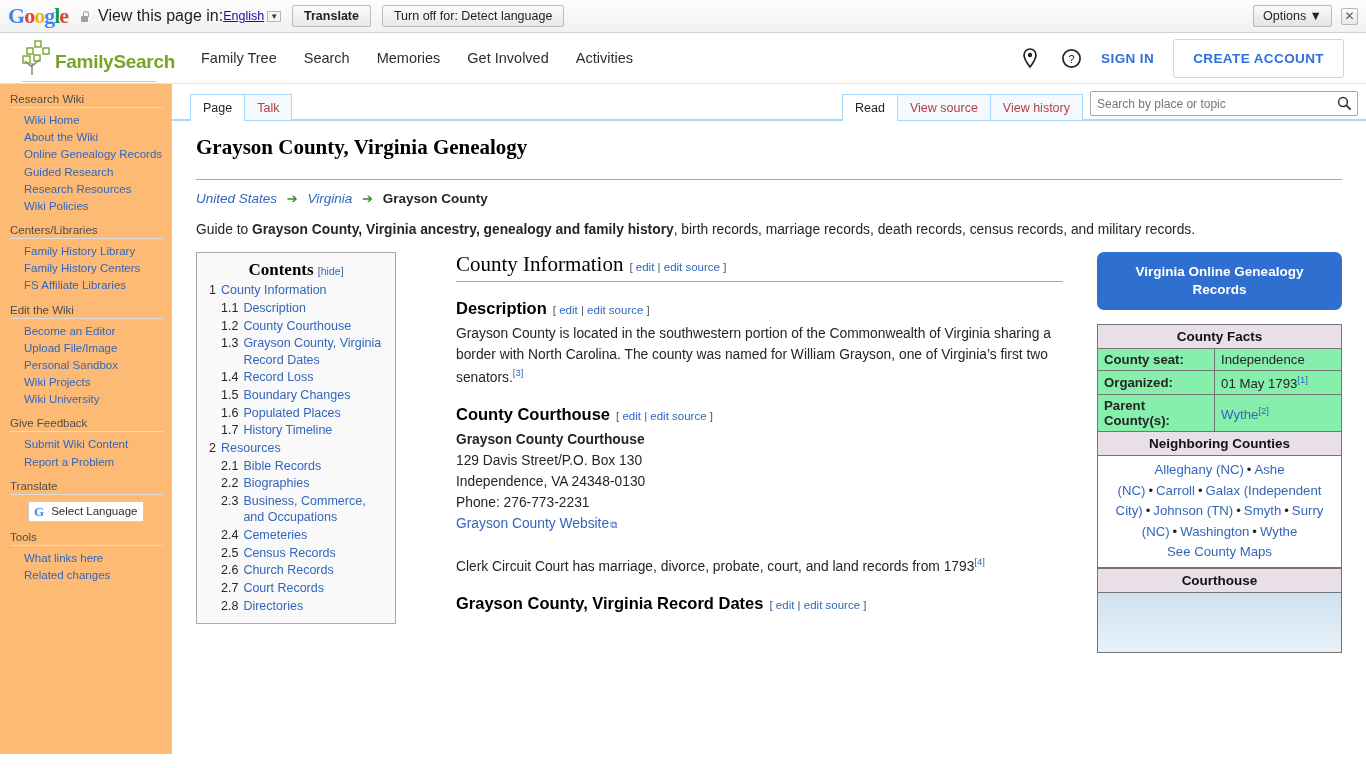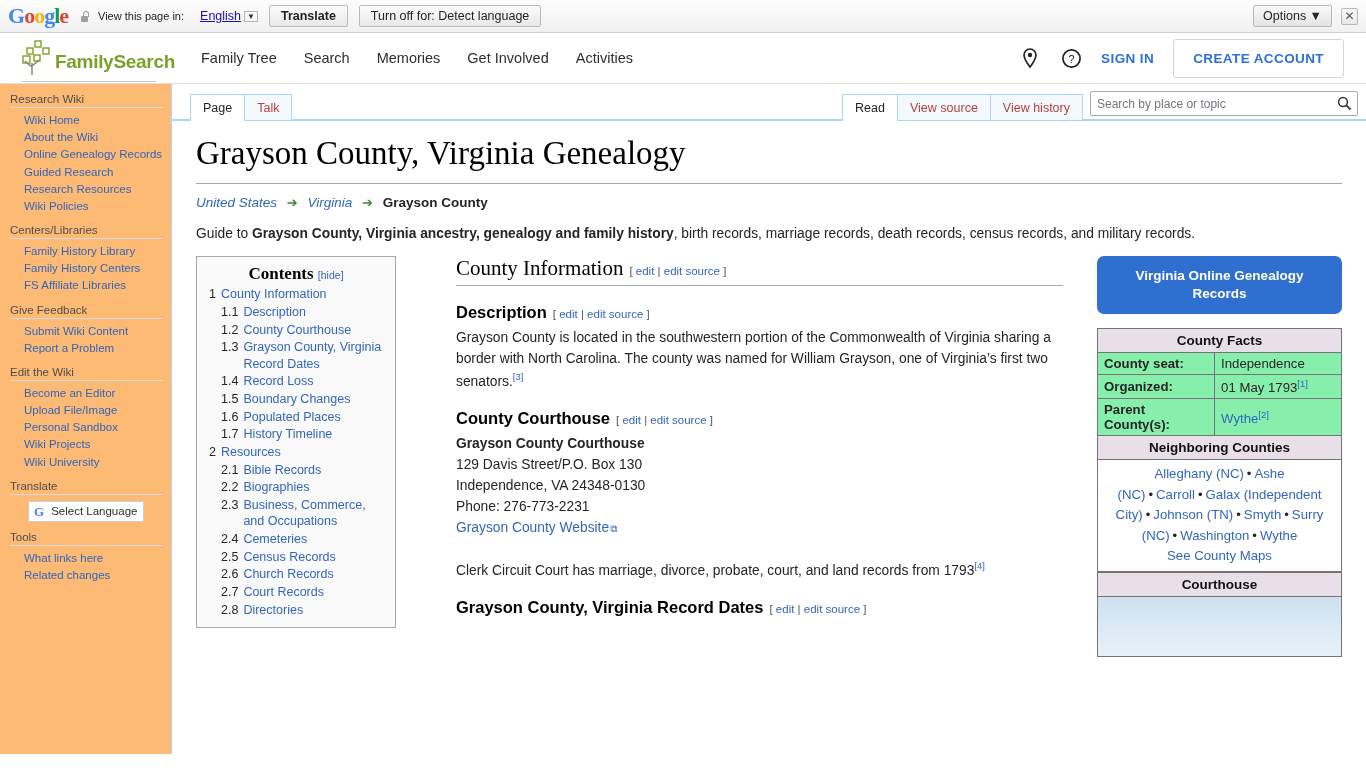--- a/index.html
+++ b/index.html
@@ -28,21 +28,21 @@
   .g-logo span:nth-child(2){color:#DB4437}
   .g-logo span:nth-child(3){color:#F4B400}
   .g-logo span:nth-child(4){color:#4285F4}
   .g-logo span:nth-child(5){color:#0F9D58}
   .g-logo span:nth-child(6){color:#DB4437}
   .lock-ico { width:9px; height:11px; margin-right:9px; position:relative; display:inline-block;}
   .lock-ico::before{content:""; position:absolute; left:1px; bottom:0; width:7px; height:6px;
      background:#9aa0a6; border-radius:1px;}
   .lock-ico::after{content:""; position:absolute; left:2.5px; top:0; width:4px; height:5px;
      border:1.3px solid #9aa0a6; border-bottom:none; border-radius:3px 3px 0 0;}
-  .gbar-text { font-size: 11px; color: #222; margin-right: 16px; }
+  .gbar-text { font-size: 16px; color: #222; margin-right: 0; }
   .gbar-lang { font-size:12.5px; color:#1a0dab; text-decoration:underline; cursor:pointer; }
   .gbar-caret { display:inline-block; border:1px solid #b5b5b5; background:#f7f7f7;
      font-size:8px; padding:0 2px; margin-left:3px; vertical-align:1px; color:#333; cursor:pointer;}
   .gbtn {
     font-size: 12.5px; padding: 3px 11px; margin-left: 11px;
     border: 1px solid #bcbcbc; border-radius: 2px;
     background: linear-gradient(to bottom,#fcfcfc,#e8e8e8);
     color: #222; cursor: pointer; font-family:"Liberation Sans",sans-serif;
   }
   .gbtn.strong { font-weight: bold; }
@@ -104,22 +104,22 @@
   .tab.active::after{content:""; position:absolute; left:0; right:0; bottom:-1px; height:1px; background:#fff;}
   .tabrow-right { position:absolute; right:8px; bottom:0; display:flex; align-items:flex-end; z-index:2;}
   .searchbox { position:relative; margin-left:8px; margin-bottom:4px;}
   .searchbox input { width:268px; height:25px; font-size:12px; padding:2px 24px 2px 6px;
      border:1px solid #a2a9b1; border-radius:2px; color:#333; font-family:"Liberation Sans",sans-serif;
      outline:none; background:#fff;}
   .searchbox input::placeholder { color:#72777d; }
   .srch-ico { position:absolute; right:6px; top:5px; pointer-events:none;}
 
   .article { padding: 14px 24px 0 24px; overflow:hidden; flex:1; position:relative; }
-  .page-title { font-family:"Liberation Serif", serif; font-size:33px; font-weight:normal;
-     color:#000; margin:0 0 6px 0; padding-bottom:11px; border-bottom:1px solid #a2a9b1;}
+  .page-title { font-family:"Liberation Serif", serif; font-size:21px; font-weight:bold;
+     color:#000; margin:0 0 6px 0; padding-bottom:19px; border-bottom:1px solid #a2a9b1;}
   .crumb { font-size:13.5px; margin: 11px 0 14px 0; }
   .crumb a { color:#3366bb; font-style:italic; text-decoration:none; cursor:pointer;}
   .crumb .cur { font-weight:bold; color:#252525; }
   .arrow { color:#3c8a2e; font-size:13px; margin:0 6px; }
   .lede { font-size:13.8px; line-height:1.47; margin:0 0 12px 0; max-width:1120px;}
   .lede b { font-weight:bold; }
 
   .cols { display:flex; align-items:flex-start; gap:16px; }
 
   
@@ -246,35 +246,35 @@
     <div class="side-group">
       <div class="side-head">Centers/Libraries</div>
       <div class="side-body">
         <a class="side-link">Family History Library</a>
         <a class="side-link">Family History Centers</a>
         <a class="side-link">FS Affiliate Libraries</a>
       </div>
     </div>
 
     <div class="side-group">
-      <div class="side-head">Give Feedback</div>
-      <div class="side-body">
-        <a class="side-link">Submit Wiki Content</a>
-        <a class="side-link">Report a Problem</a>
-      </div>
-    </div>
-
-    <div class="side-group">
       <div class="side-head">Edit the Wiki</div>
       <div class="side-body">
         <a class="side-link">Become an Editor</a>
         <a class="side-link">Upload File/Image</a>
         <a class="side-link">Personal Sandbox</a>
         <a class="side-link">Wiki Projects</a>
         <a class="side-link">Wiki University</a>
+      </div>
+    </div>
+
+    <div class="side-group">
+      <div class="side-head">Give Feedback</div>
+      <div class="side-body">
+        <a class="side-link">Submit Wiki Content</a>
+        <a class="side-link">Report a Problem</a>
       </div>
     </div>
 
     <div class="side-group">
       <div class="side-head">Translate</div>
       <div class="side-body" style="padding-top:2px;">
         <div class="sel-lang">
           <span class="gmini">G</span>
           <span class="sel-lang-txt">Select Language</span>
         </div>

